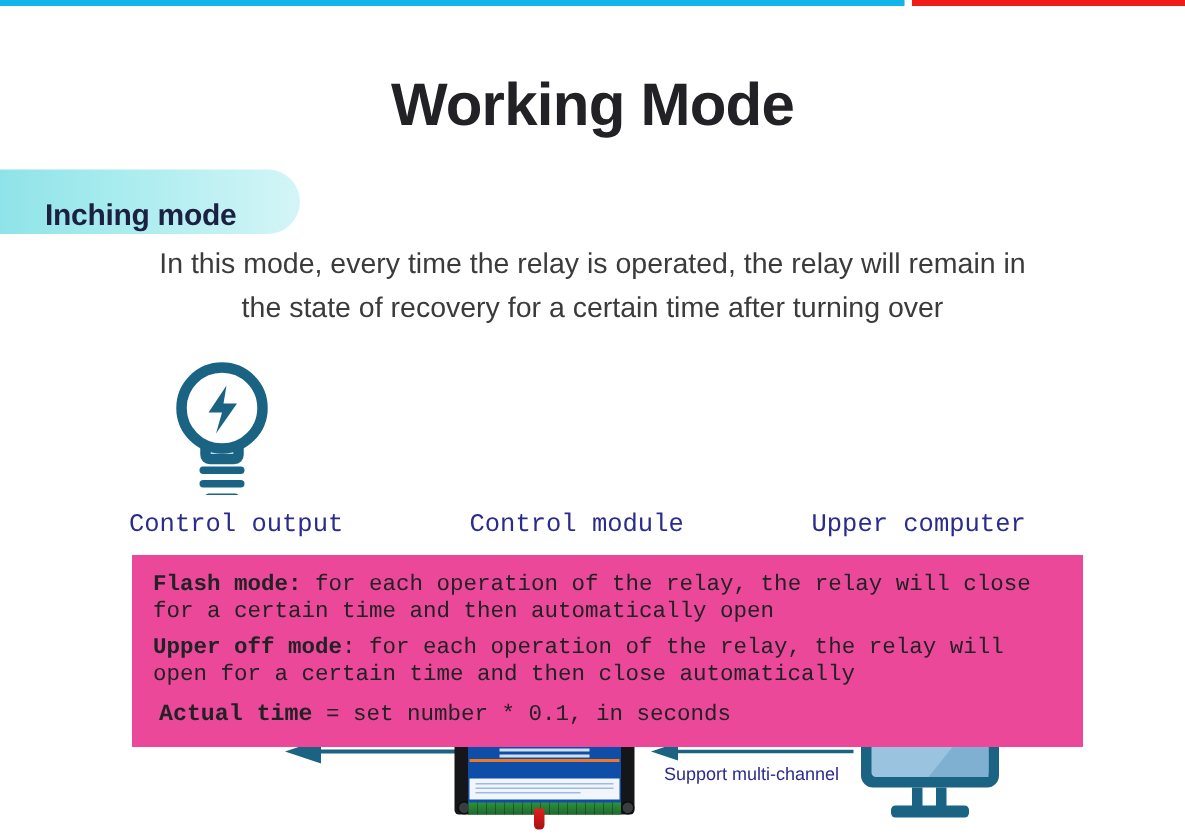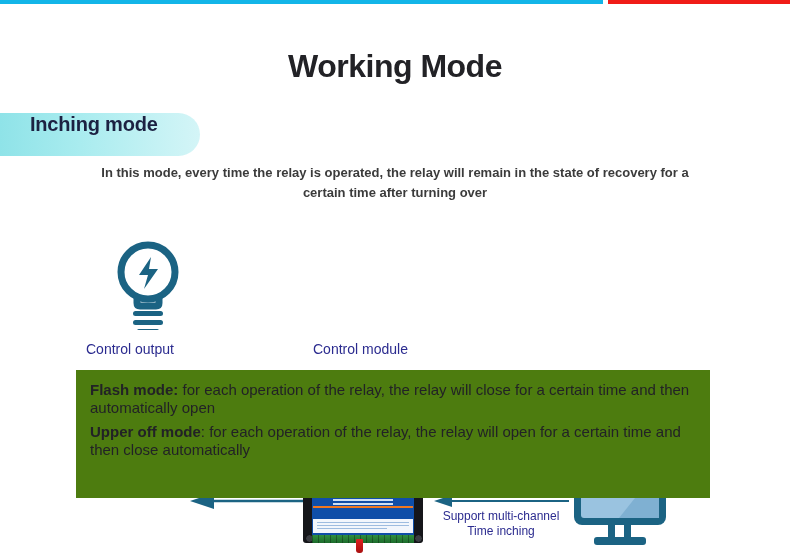--- a/index.html
+++ b/index.html
@@ -12,43 +12,43 @@
   }
   
   .topbar{position:absolute;top:0;left:0;width:790px;height:5px;}
   .topbar .seg-cyan{position:absolute;left:0;top:0;width:603px;height:4px;background:#12b5e8;}
   .topbar .seg-red{position:absolute;left:608px;top:0;width:182px;height:4px;background:#f01c17;}
 
   
   .page-title{
     position:absolute;top:48px;left:0;width:790px;
     text-align:center;
-    font-size:32px;font-weight:bold;color:#222226;
+    font-size:40px;font-weight:bold;color:#222226;
     letter-spacing:-0.5px;
   }
 
   
   .mode-badge{
     position:absolute;left:0;top:113px;
     width:200px;height:43px;
     border-top-right-radius:22px;border-bottom-right-radius:22px;
     background:linear-gradient(to right,#8fe3e8 0%,#a9ecef 40%,#d4f5f7 100%);
-    display:flex;align-items:flex-start;
+    display:flex;align-items:flex-end;
   }
   .mode-badge span{
     padding-left:30px;
     font-size:20px;font-weight:bold;color:#1c2142;
     letter-spacing:-0.2px;
   }
 
   
   .description{
     position:absolute;left:95px;top:163px;width:600px;
     text-align:center;line-height:1.5;
-    font-size:13px;color:#3b3b3b;font-weight:bold;
+    font-size:19px;color:#3b3b3b;
   }
 
   
   .diagram{position:absolute;left:0;top:225px;width:790px;height:140px;}
 
   
   .bulb{position:absolute;left:112px;top:10px;}
 
   
   .arrow-left{position:absolute;left:190px;top:265px;}
@@ -111,30 +111,31 @@
     position:absolute;left:425px;top:284px;width:152px;
     text-align:center;line-height:1.25;
     font-size:12px;color:#2b2b8f;
   }
 
   
   .monitor{position:absolute;left:572px;top:234px;}
 
   
   .captions{position:absolute;left:0;top:341px;width:790px;height:24px;}
-  .caption{position:absolute;font-size:14px;color:#2b2b8f;}
+  .caption{position:absolute;font-size:17px;color:#2b2b8f;font-family:Liberation Mono, monospace;}
   .cap-out{left:86px;}
   .cap-mod{left:301px;margin-left:12px;}
   .cap-pc{left:541px;}
 
   
   .note-panel{
-    position:absolute;left:76px;top:370px;width:634px;height:128px;
-    background:#4d7c0f;
+    position:absolute;left:88px;top:370px;width:634px;height:128px;
+    background:#ec4899;
     padding:0;
+    font-family:Liberation Mono, monospace;
   }
   .note-line{
     position:absolute;left:14px;width:606px;
     font-size:15px;color:#222226;line-height:1.22;
   }
   .note-line b{font-weight:bold;}
   .note-a{top:11px;}
   .note-b{top:53px;}
   .note-c{top:97px;left:18px;}
   .note-c b{font-size:15.5px;}
@@ -205,40 +206,43 @@
 
   <div class="cmd-label">Inching command</div>
   <div class="arrow-cmd">
     <svg width="136" height="14" viewBox="0 0 136 14">
       <line x1="16" y1="7" x2="135" y2="7" stroke="#1b6383" stroke-width="2.2"></line>
       <path d="M0 7 L18 1 L18 13 Z" fill="#1b6383"></path>
     </svg>
   </div>
   <div class="support-text">
     <div>Support multi-channel</div>
-    <div>Time inching</div>
   </div>
 
   <div class="monitor">
     <svg width="96" height="88" viewBox="0 0 96 88">
       <rect x="2" y="2" width="92" height="64" rx="8" fill="#1b6383"></rect>
       <rect x="9" y="9" width="78" height="50" rx="3" fill="#9ac3e0"></rect>
       <path d="M87 9 L87 59 L47 59 Z" fill="#7fb0d2"></path>
       <rect x="36" y="66" width="7" height="13" fill="#1b6383"></rect>
       <rect x="52" y="66" width="7" height="13" fill="#1b6383"></rect>
       <rect x="22" y="78" width="52" height="8" rx="3" fill="#1b6383"></rect>
     </svg>
   </div>
 </div>
 
 <div class="captions">
   <div class="caption cap-out">Control output</div>
   <div class="caption cap-mod">Control module</div>
+  <div class="caption cap-pc">Upper computer</div>
 </div>
 
 <div class="note-panel">
   <div class="note-line note-a">
     <b>Flash mode:</b><span> for each operation of the relay, the relay will close for a certain time and then automatically open</span>
   </div>
   <div class="note-line note-b">
     <b>Upper off mode</b><span>: for each operation of the relay, the relay will open for a certain time and then close automatically</span>
   </div>
+  <div class="note-line note-c">
+    <b>Actual time</b><span> = set number * 0.1, in seconds</span>
+  </div>
 </div>
 
 </body></html>

